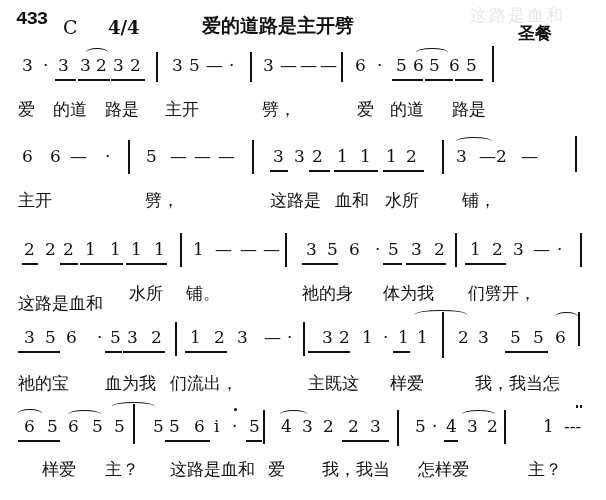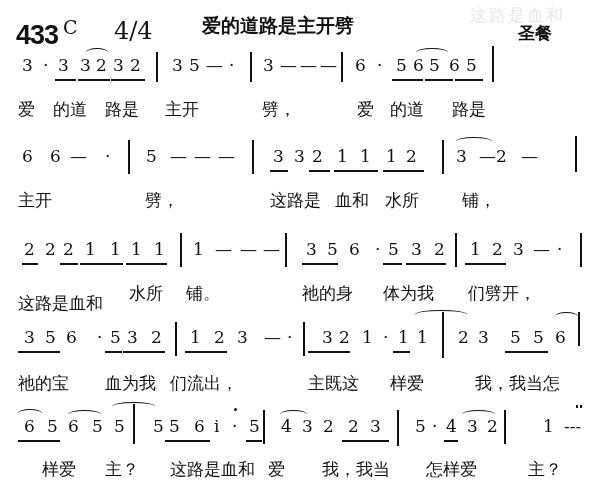--- a/index.html
+++ b/index.html
@@ -1,21 +1,21 @@
 <!DOCTYPE html>
 <html><head>
 <meta charset="utf-8">
 <style>
   html,body{margin:0;padding:0;background:#fff;}
   body{width:606px;height:500px;position:relative;overflow:hidden;color:#111;
        font-family:"DejaVu Serif","Liberation Serif",serif;}
   .abs{position:absolute;white-space:nowrap;}
-  .hnum{font-family:Liberation Sans, sans-serif;font-weight:bold;font-size:27px;left:16px;top:20px;letter-spacing:-1px;}
+  .hnum{font-family:Liberation Mono, monospace;font-weight:bold;font-size:19px;left:16px;top:8px;letter-spacing:-1px;}
   .hkey{font-size:19px;left:63px;top:16px;}
-  .hmeter{font-size:24px;left:114px;top:17px;}
+  .hmeter{font-size:18px;left:108px;top:17px;font-weight:bold;}
   .title{font-family:"DejaVu Sans",sans-serif;font-weight:bold;font-size:19px;left:202px;top:13px;text-align:center;}
   .cat{font-family:"DejaVu Sans",sans-serif;font-weight:bold;font-size:17px;left:518px;top:22px;}
   .wm{font-family:"DejaVu Serif",serif;font-size:17px;left:470px;top:4px;color:#e8e8e8;letter-spacing:2px;}
   .note{font-size:17px;}
   .lyr{font-family:"DejaVu Sans",sans-serif;font-size:17px;}
   .bar{position:absolute;width:2px;background:#111;}
   .ul{position:absolute;height:1.5px;background:#111;}
   .slur{position:absolute;border-top:1.8px solid #111;border-radius:50% 50% 0 0;}
 </style>
 </head>
@@ -225,16 +225,16 @@
     <div class="slur" style="left: 18px; width: 24px; top: 409px; height: 8px;"></div>
     <div class="slur" style="left: 68px; width: 33px; top: 410px; height: 8px;"></div>
     <div class="slur" style="left: 112px; width: 43px; top: 402px; height: 8px;"></div>
     <div class="slur" style="left: 280px; width: 27px; top: 410px; height: 8px;"></div>
     <div class="slur" style="left: 462px; width: 33px; top: 410px; height: 8px;"></div>
     <div class="abs lyr" style="left: 42px; top: 458px;">样爱</div>
     <div class="abs lyr" style="left: 105px; top: 458px;">主？</div>
     <div class="abs lyr" style="left: 170px; top: 458px;">这路是血和</div>
     <div class="abs lyr" style="left: 268px; top: 458px;">爱</div>
     <div class="abs lyr" style="left: 322px; top: 458px;">我，我当</div>
-    <div class="abs lyr" style="left: 418px; top: 458px; margin-left: 8px;">怎样爱</div>
+    <div class="abs lyr" style="left: 418px; top: 458px;">怎样爱</div>
     <div class="abs lyr" style="left: 528px; top: 458px;">主？</div>
     <div class="abs" style="left: 234px; top: 408px; width: 3px; height: 3px; background: rgb(17, 17, 17); border-radius: 50%;"></div>
   </div>
 
 </body></html>

